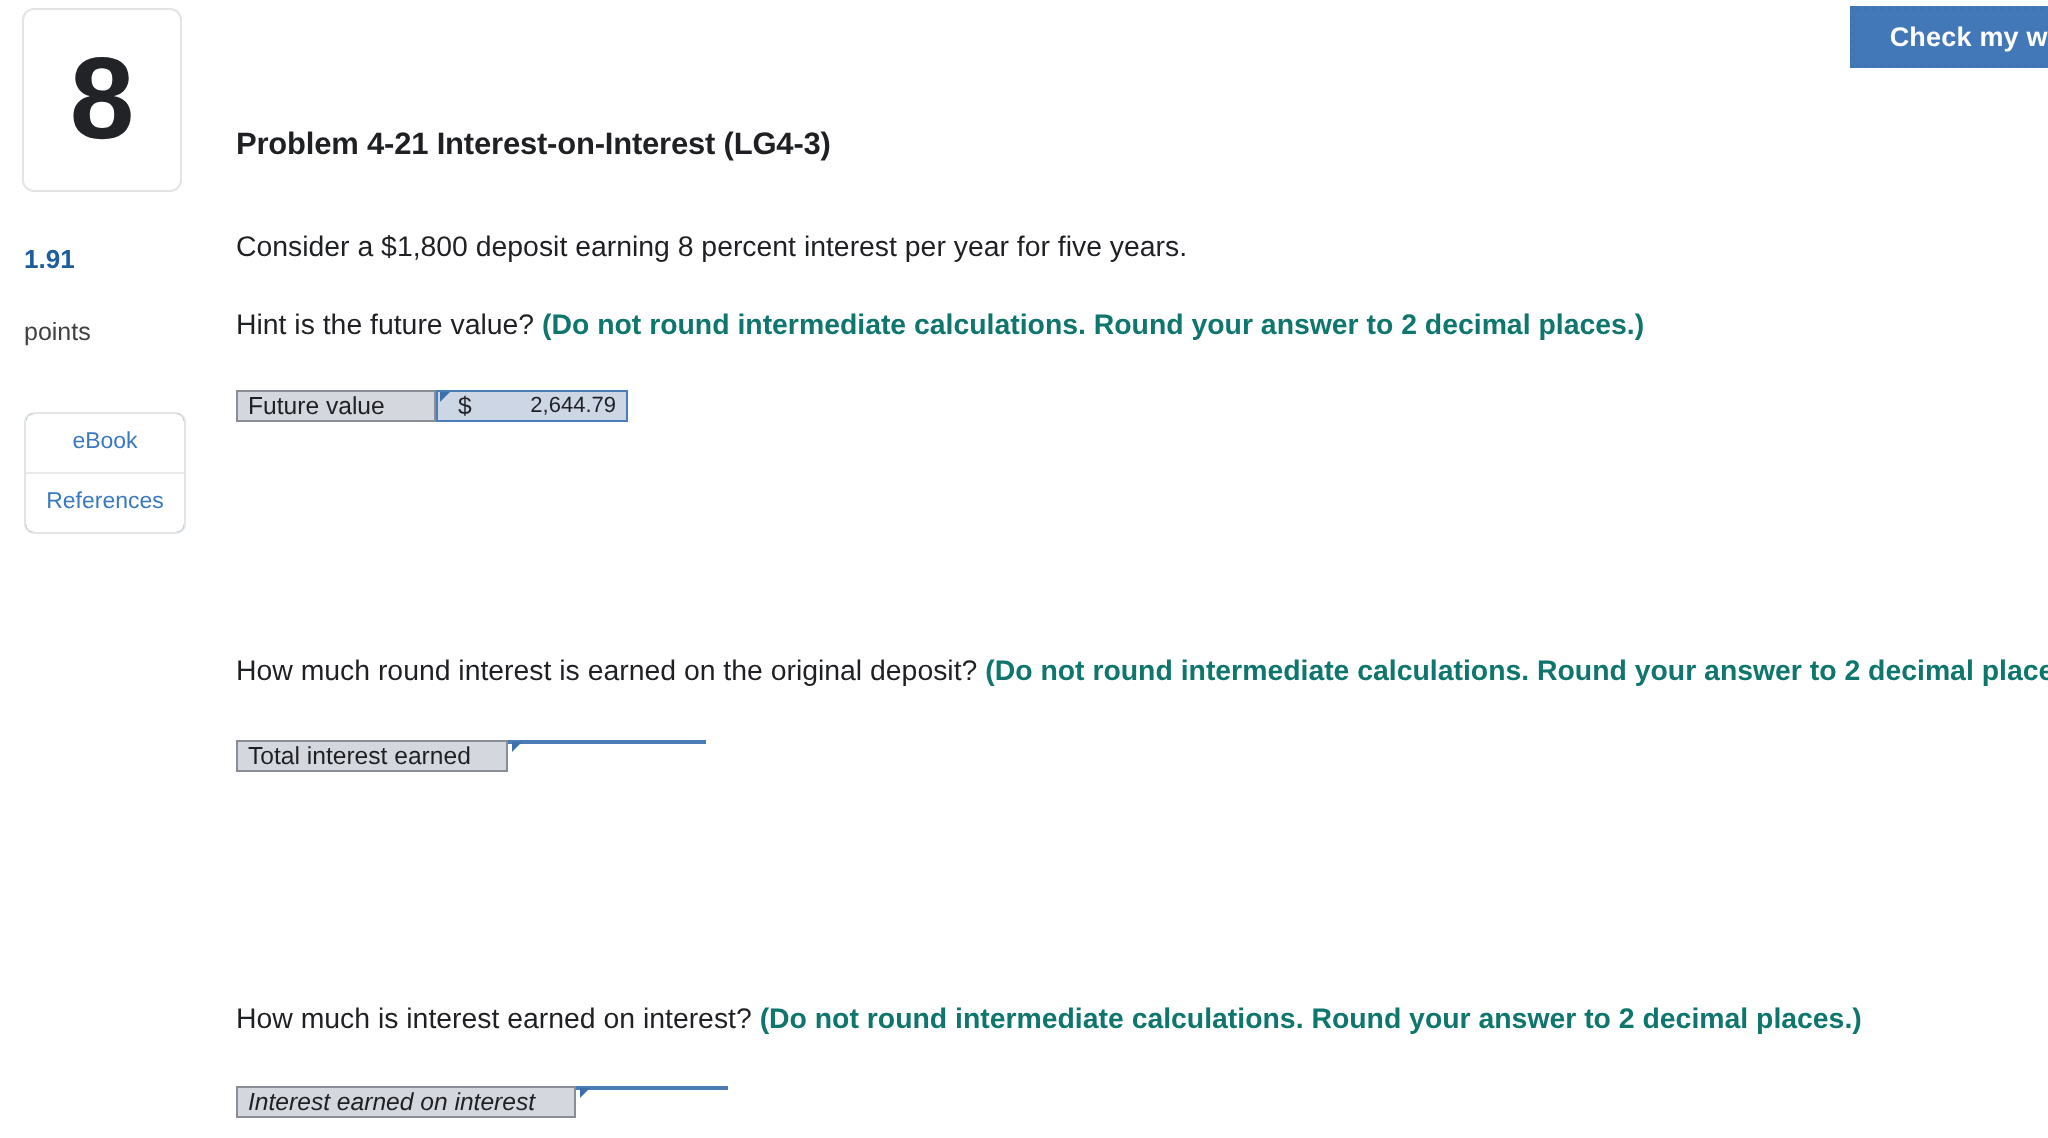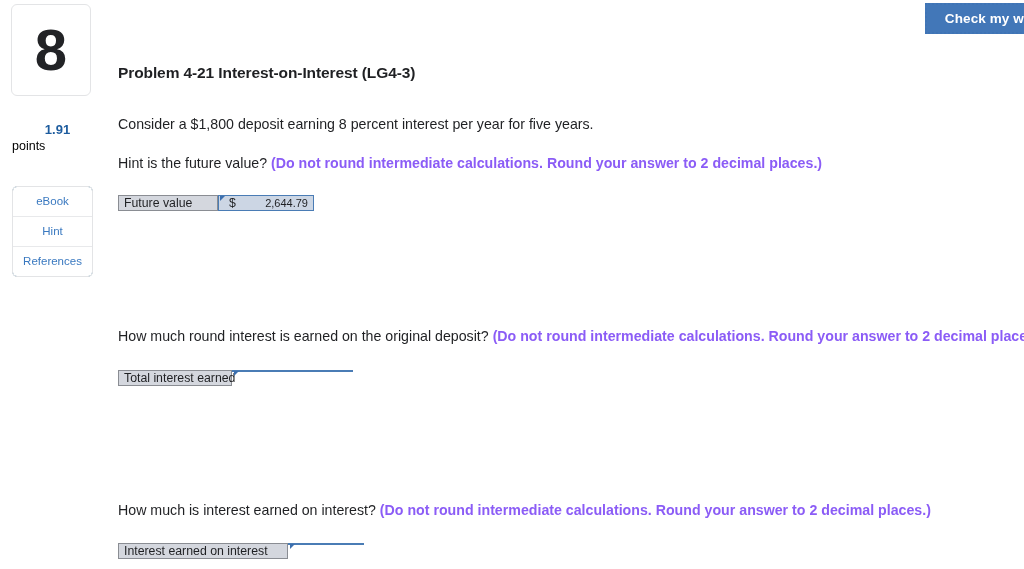--- a/index.html
+++ b/index.html
@@ -70,26 +70,26 @@
     font-family: "Liberation Sans", sans-serif;
   }
   .points-block {
     margin: 26px 0 0 12px;
   }
   .points-value {
     font-size: 13px;
     font-weight: bold;
     color: #1d5c9e;
     line-height: 1.25;
-    text-align: center;
   }
   .points-label {
     font-size: 12.5px;
-    color: #000000;
+    color: #404040;
     line-height: 1.3;
+    margin-top: 20px;
   }
   .resource-group {
     margin: 31px 0 0 12px;
     width: 79px;
     border: 1px solid #e3e4e6;
     border-radius: 5px;
     overflow: hidden;
     background: #0c4a6e;
   }
   .resource-item {
@@ -128,48 +128,48 @@
   .question {
     font-size: 14.2px;
     color: #1f2023;
     line-height: 1.32;
     width: 950px;
   }
   .q1 { margin-top: 20px; }
   .q2 { margin-top: 111px; }
   .q3 { margin-top: 110px; }
   .redinst {
-    color: #8b5cf6;
+    color: #0f766e;
     font-weight: bold;
   }
 
   
   .answer-row {
     display: flex;
     align-items: flex-start;
     height: 21px;
     box-sizing: border-box;
   }
   .r1 { margin-top: 22px; width: 196px; }
   .r2 { margin-top: 24px; width: 235px; }
-  .r3 { margin-top: 24px; width: 246px; }
+  .r3 { margin-top: 24px; width: 246px; font-style: italic; }
 
   .answer-label {
     background: #d4d7de;
     border: 1px solid #8a8d93;
     box-sizing: border-box;
     font-size: 12.3px;
     color: #1f2023;
     display: flex;
     align-items: center;
     padding-left: 5px;
     white-space: nowrap;
   }
   .l1 { width: 100px; }
-  .l2 { width: 114px; }
+  .l2 { width: 136px; }
   .l3 { width: 170px; }
 
   .answer-input {
     position: relative;
     background: #ccd6e4;
     border: 1px solid #4a7cb5;
     box-sizing: border-box;
     display: flex;
     align-items: center;
     flex: 1 1 auto;
@@ -212,21 +212,20 @@
     <span class="qnum">8</span>
   </div>
 
   <div class="points-block">
     <div class="points-value">1.91</div>
     <div class="points-label">points</div>
   </div>
 
   <div class="resource-group">
     <div class="resource-item">eBook</div>
-    <div class="resource-item">Hint</div>
     <div class="resource-item">References</div>
   </div>
 
 </div>
 
 <div class="content">
 
   <div class="problem-title">Problem 4-21 Interest-on-Interest (LG4-3)</div>
 
   <div class="prompt">Consider a $1,800 deposit earning 8 percent interest per year for five years.</div>

